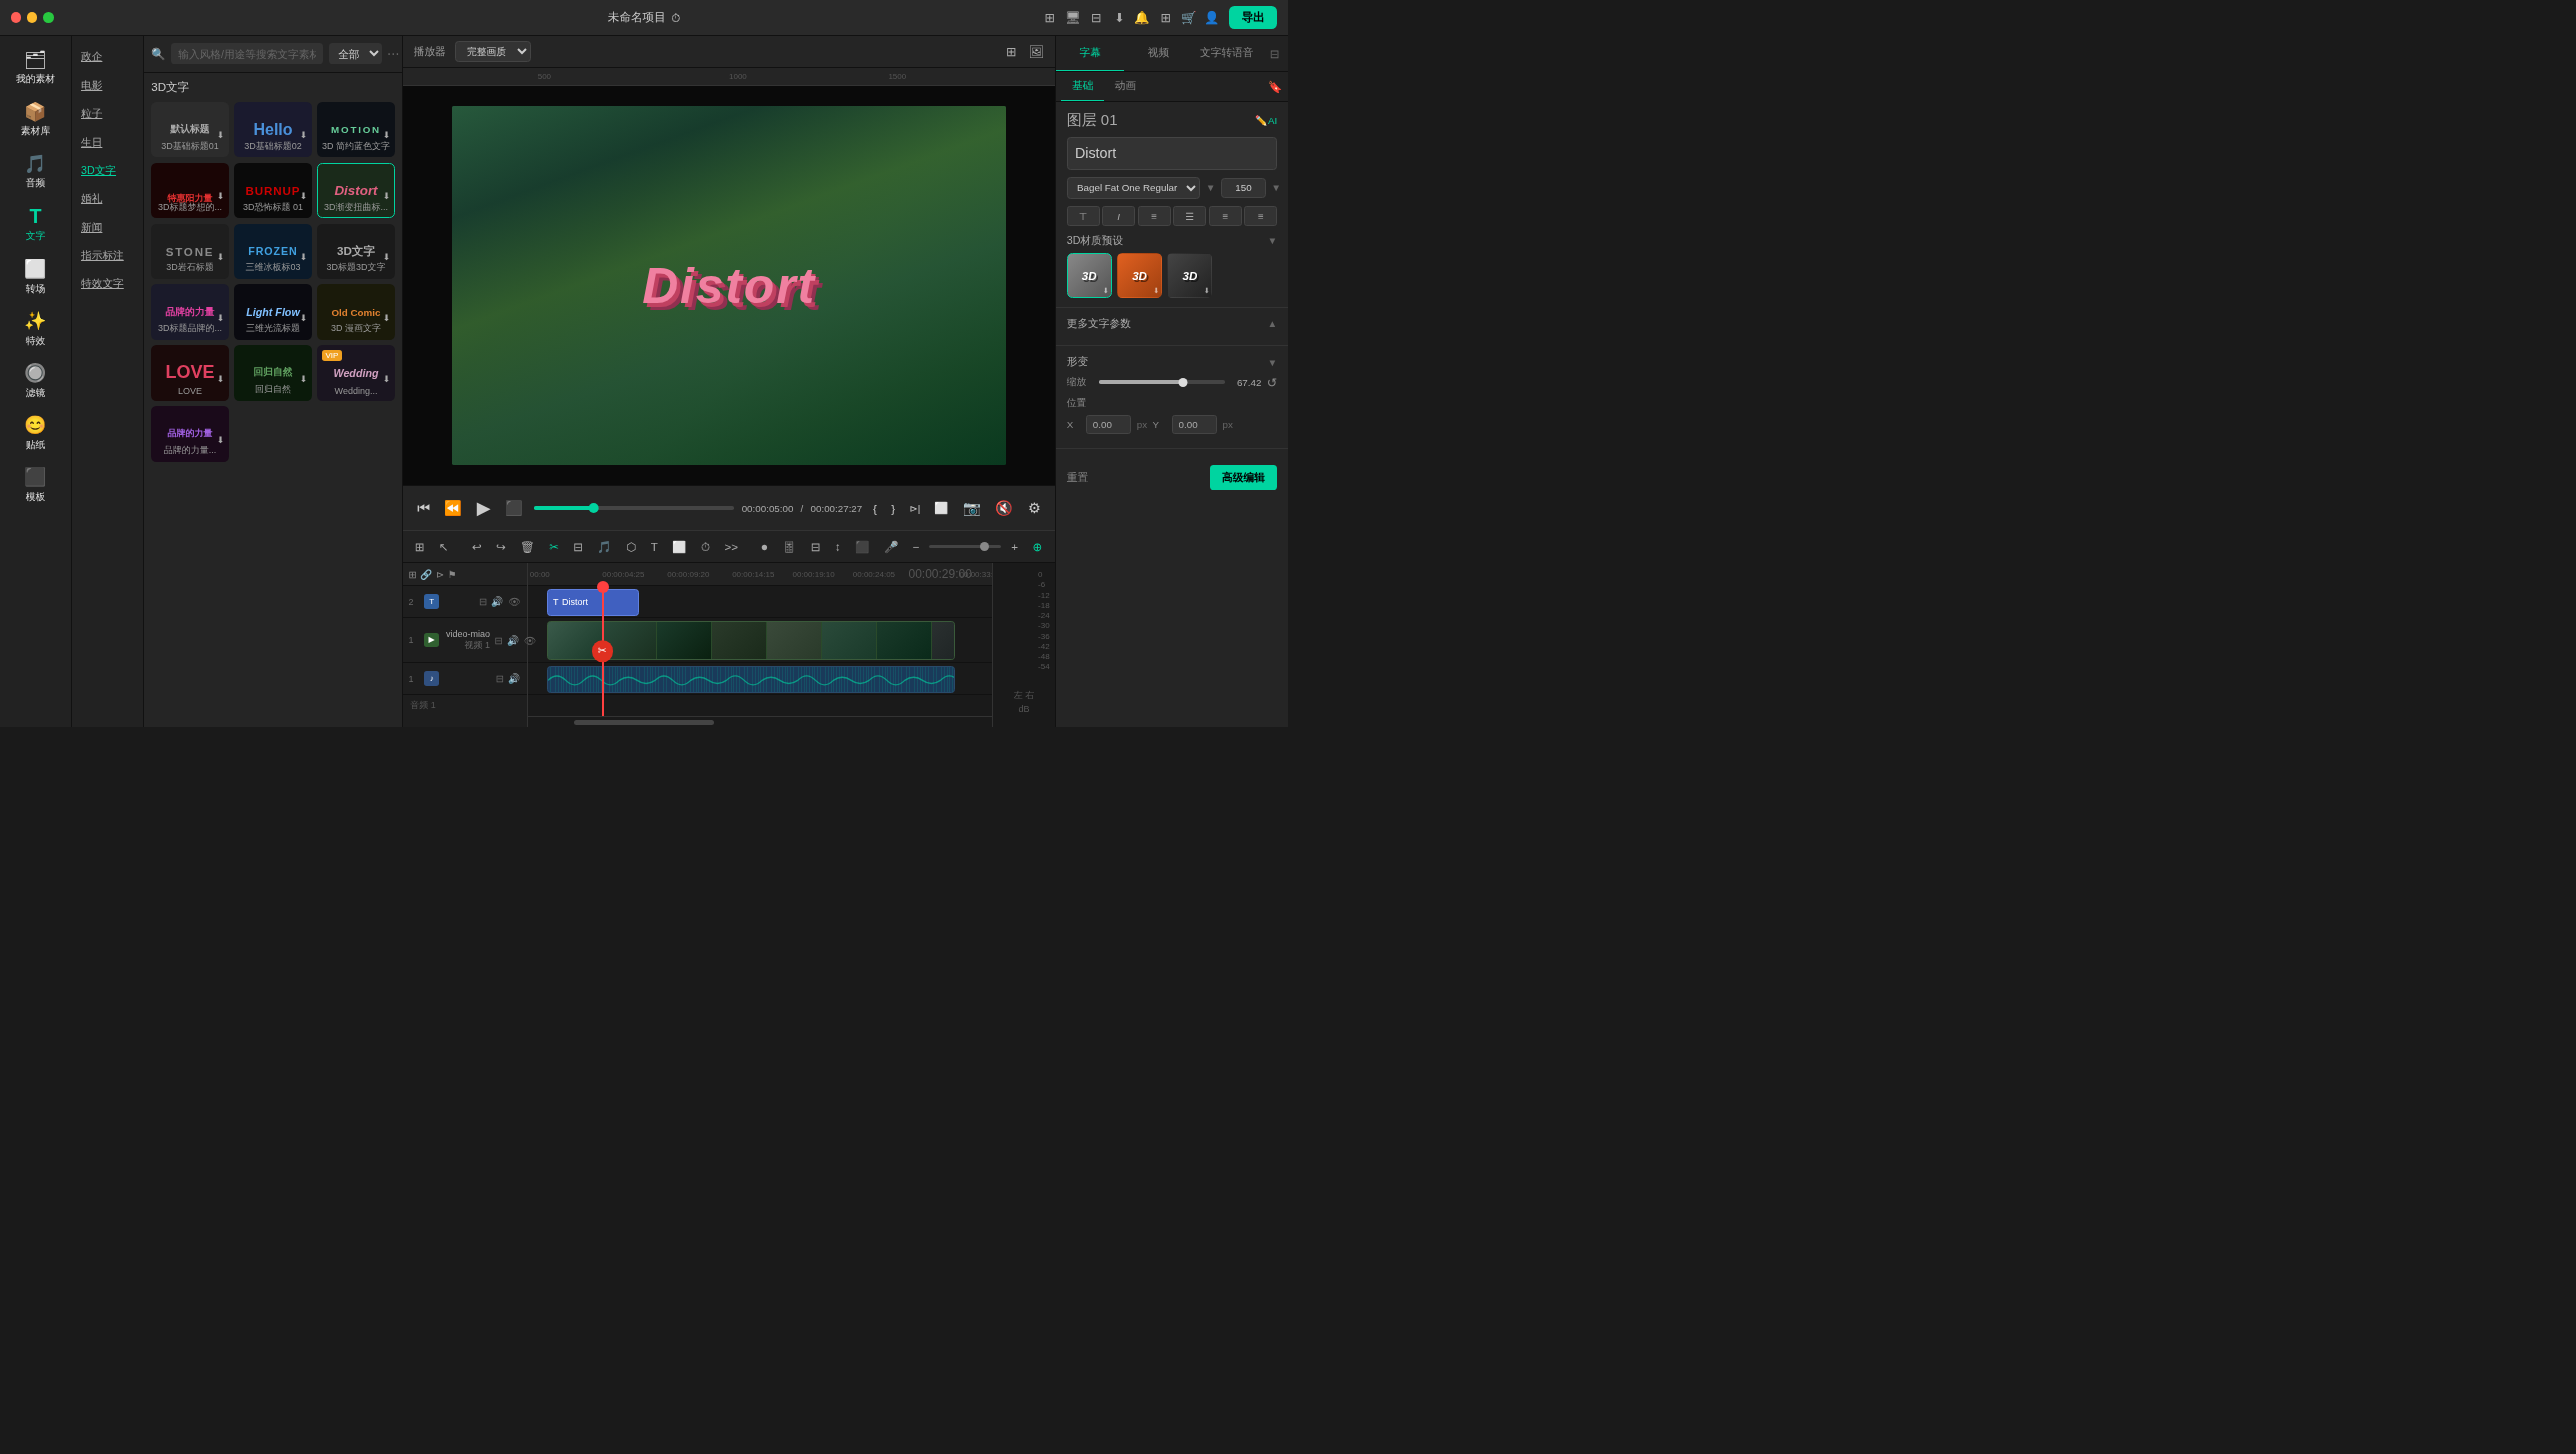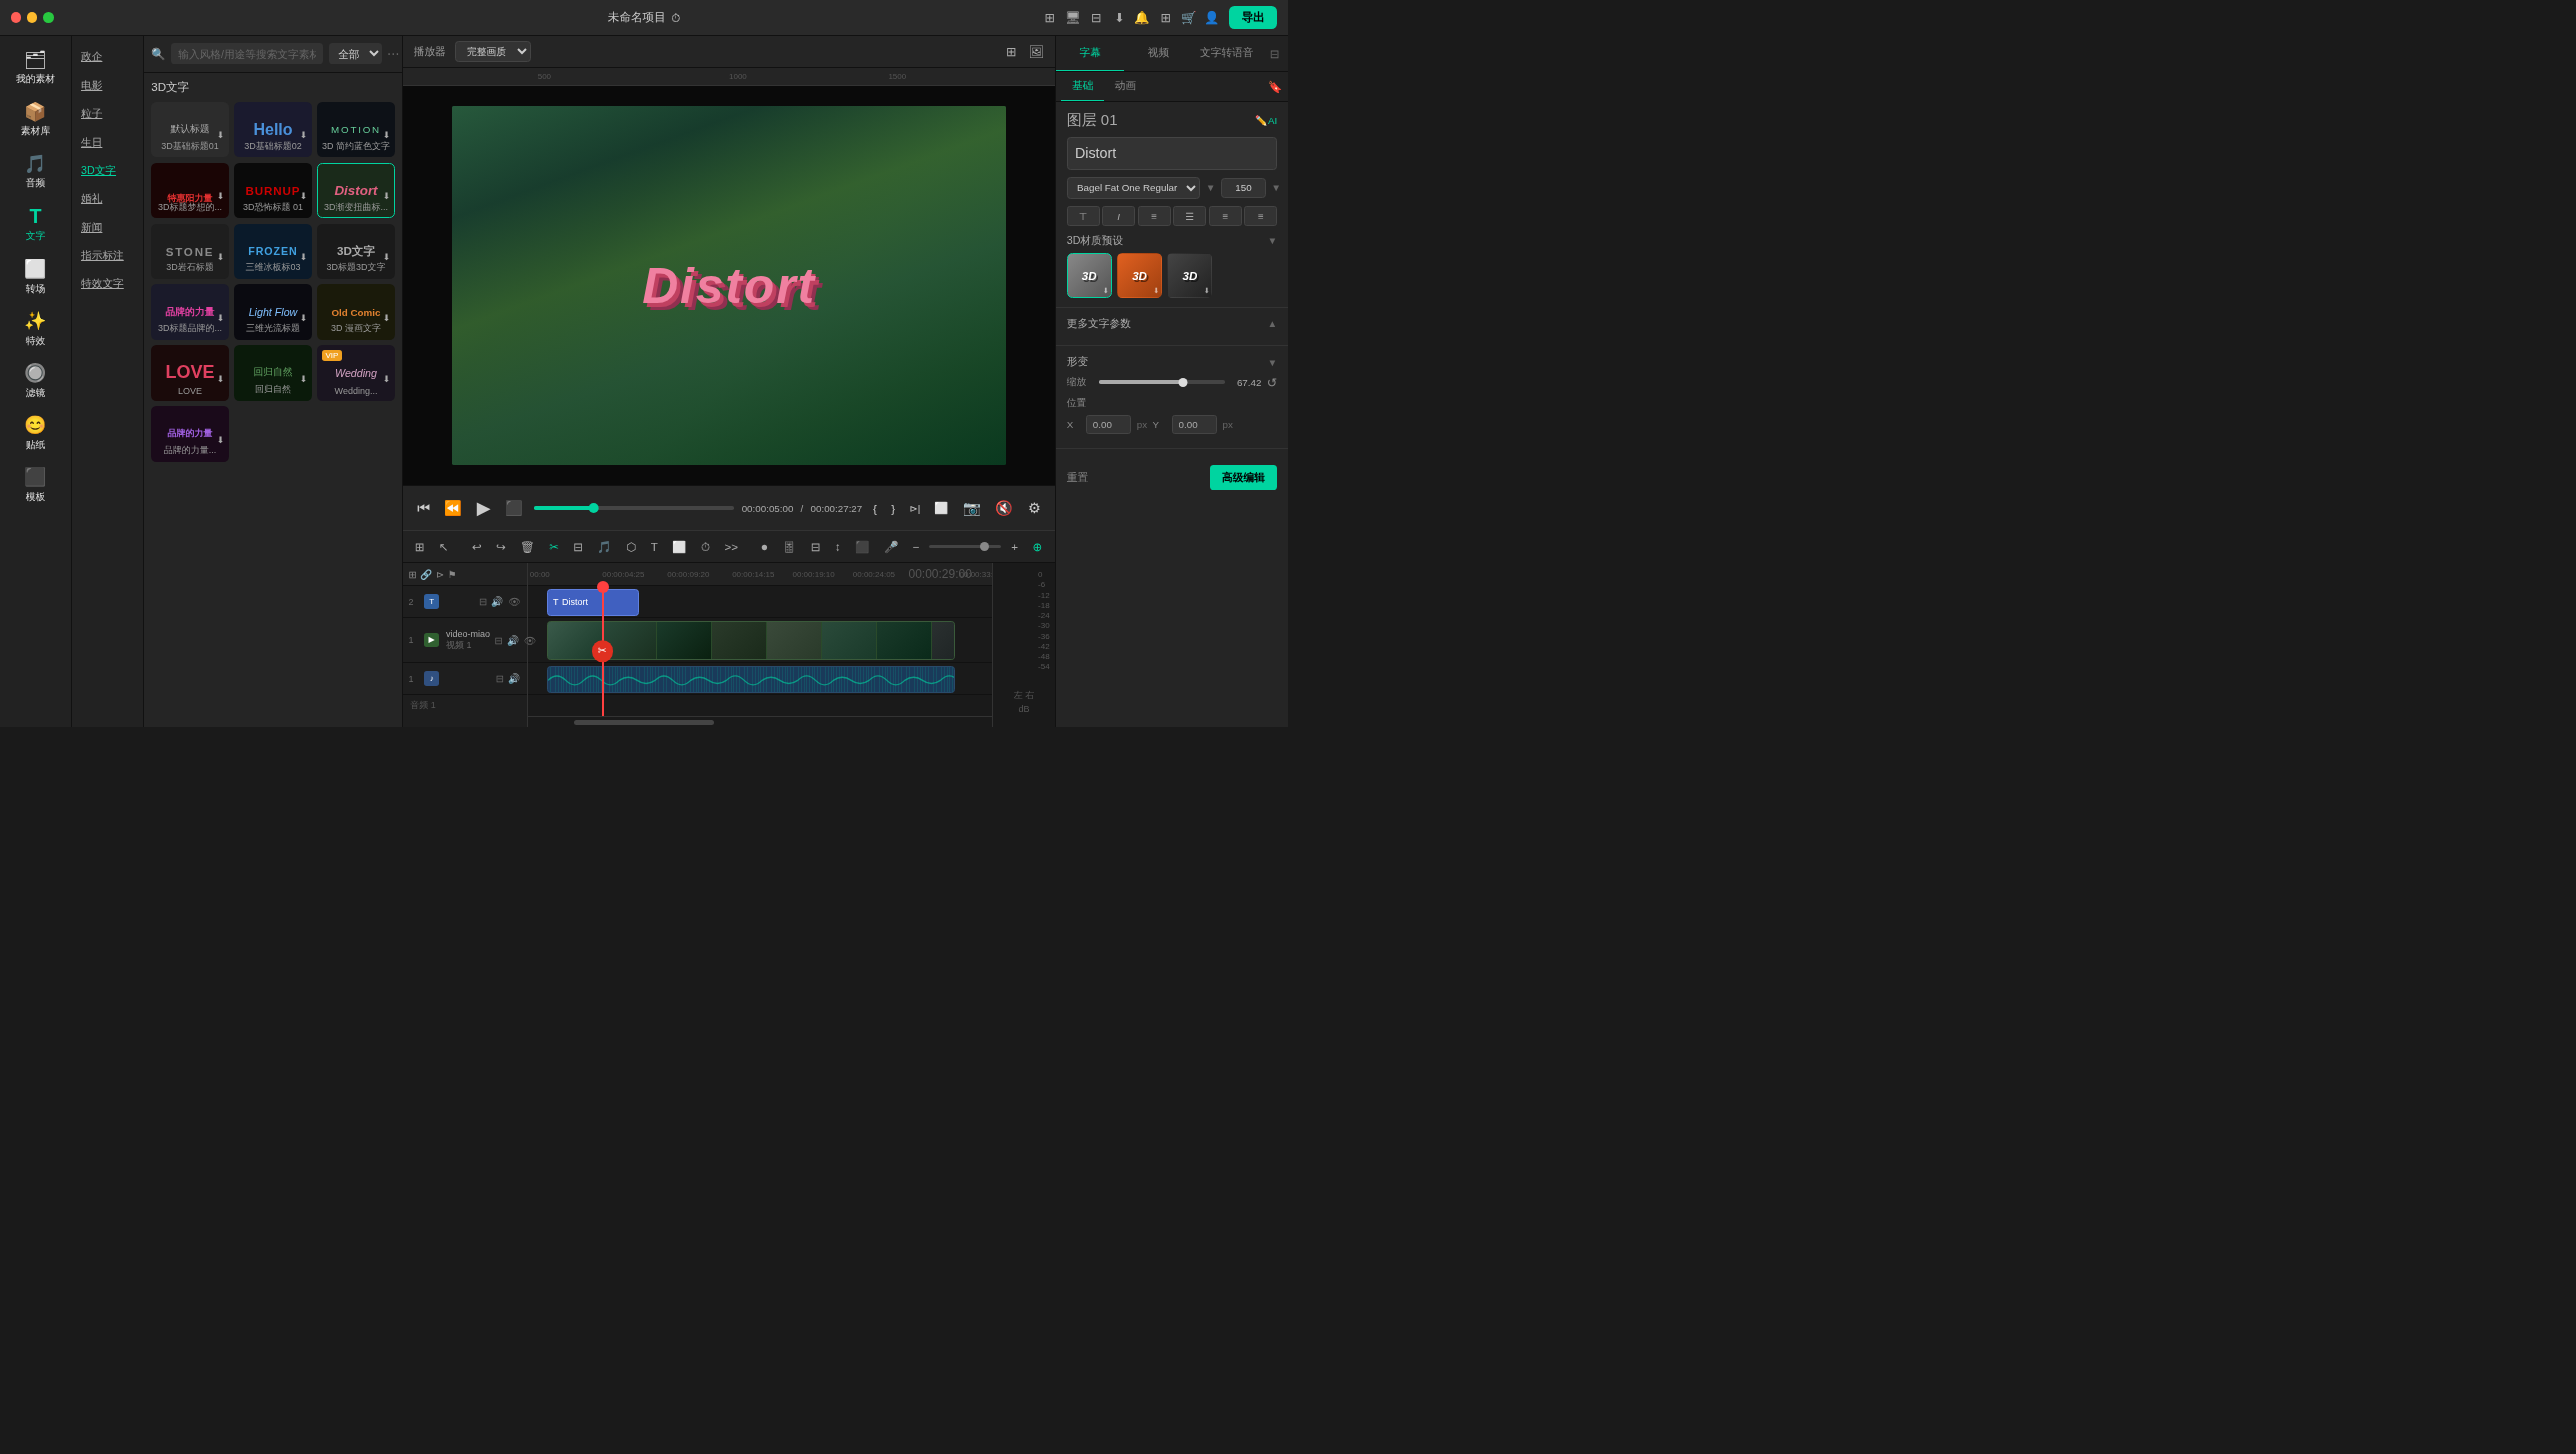--- a/index.html
+++ b/index.html
@@ -212,21 +212,21 @@
       overflow: hidden;
       text-overflow: ellipsis;
     }
     .template-card-img {
       width: 100%;
       height: 70%;
       display: flex;
       align-items: center;
       justify-content: center;
       font-size: 9.8px;
-      font-weight: normal;
+      font-weight: bold;
     }
     .download-icon {
       position: absolute;
       bottom: 16px;
       right: 3.6px;
       font-size: 9px;
       color: #aaa;
     }
     .vip-badge {
       position: absolute;
@@ -1218,21 +1218,21 @@
             <div class="track-controls">
               <button class="track-ctrl-btn">⊟</button>
               <button class="track-ctrl-btn">🔊</button>
               <button class="track-ctrl-btn">👁</button>
             </div>
           </div>
 
           <div class="timeline-track-header" style="height:45px;">
             <span class="track-number">1</span>
             <div class="track-icon track-icon-video">▶</div>
-            <div style="flex:1;padding-left:3.6px;">
+            <div style="flex:1;padding-left:3.6px;text-align:right;">
               <div style="font-size:9px;color:#aaa;white-space:nowrap;overflow:hidden;text-overflow:ellipsis;max-width:54px;">video-miao</div>
               <div style="font-size:9px;color:#666;">视频 1</div>
             </div>
             <div class="track-controls">
               <button class="track-ctrl-btn">⊟</button>
               <button class="track-ctrl-btn">🔊</button>
               <button class="track-ctrl-btn">👁</button>
             </div>
           </div>
 

